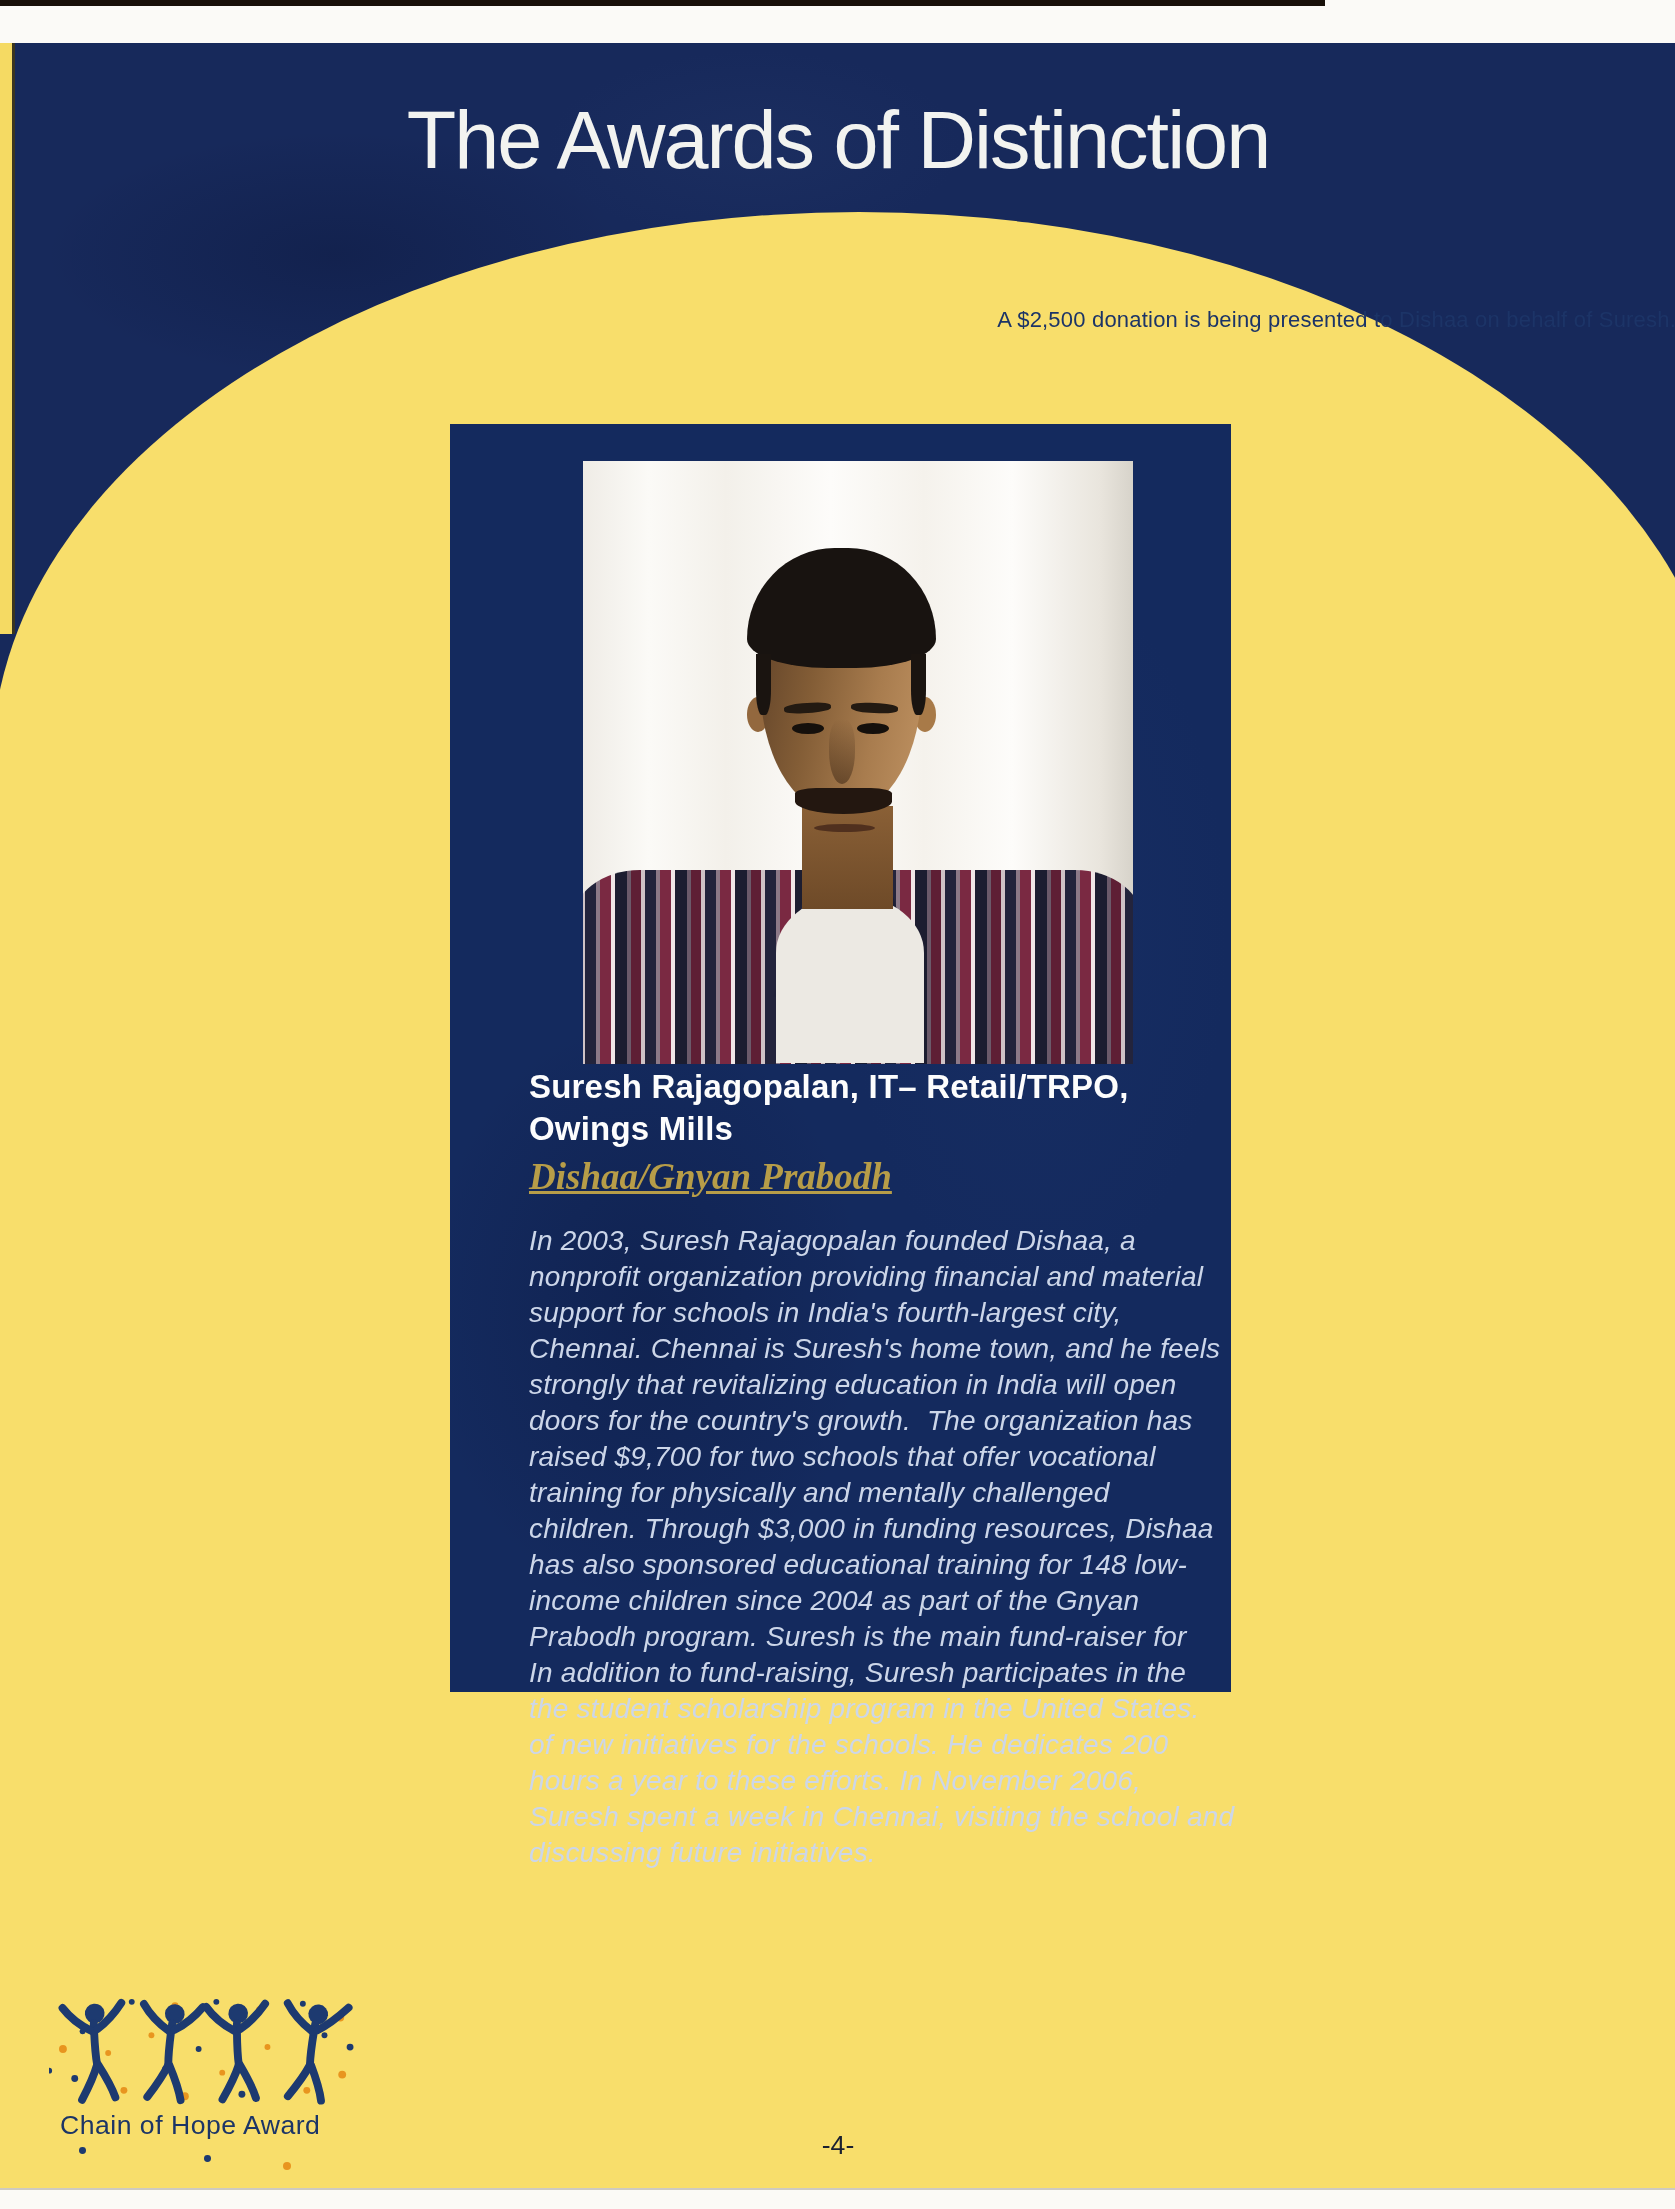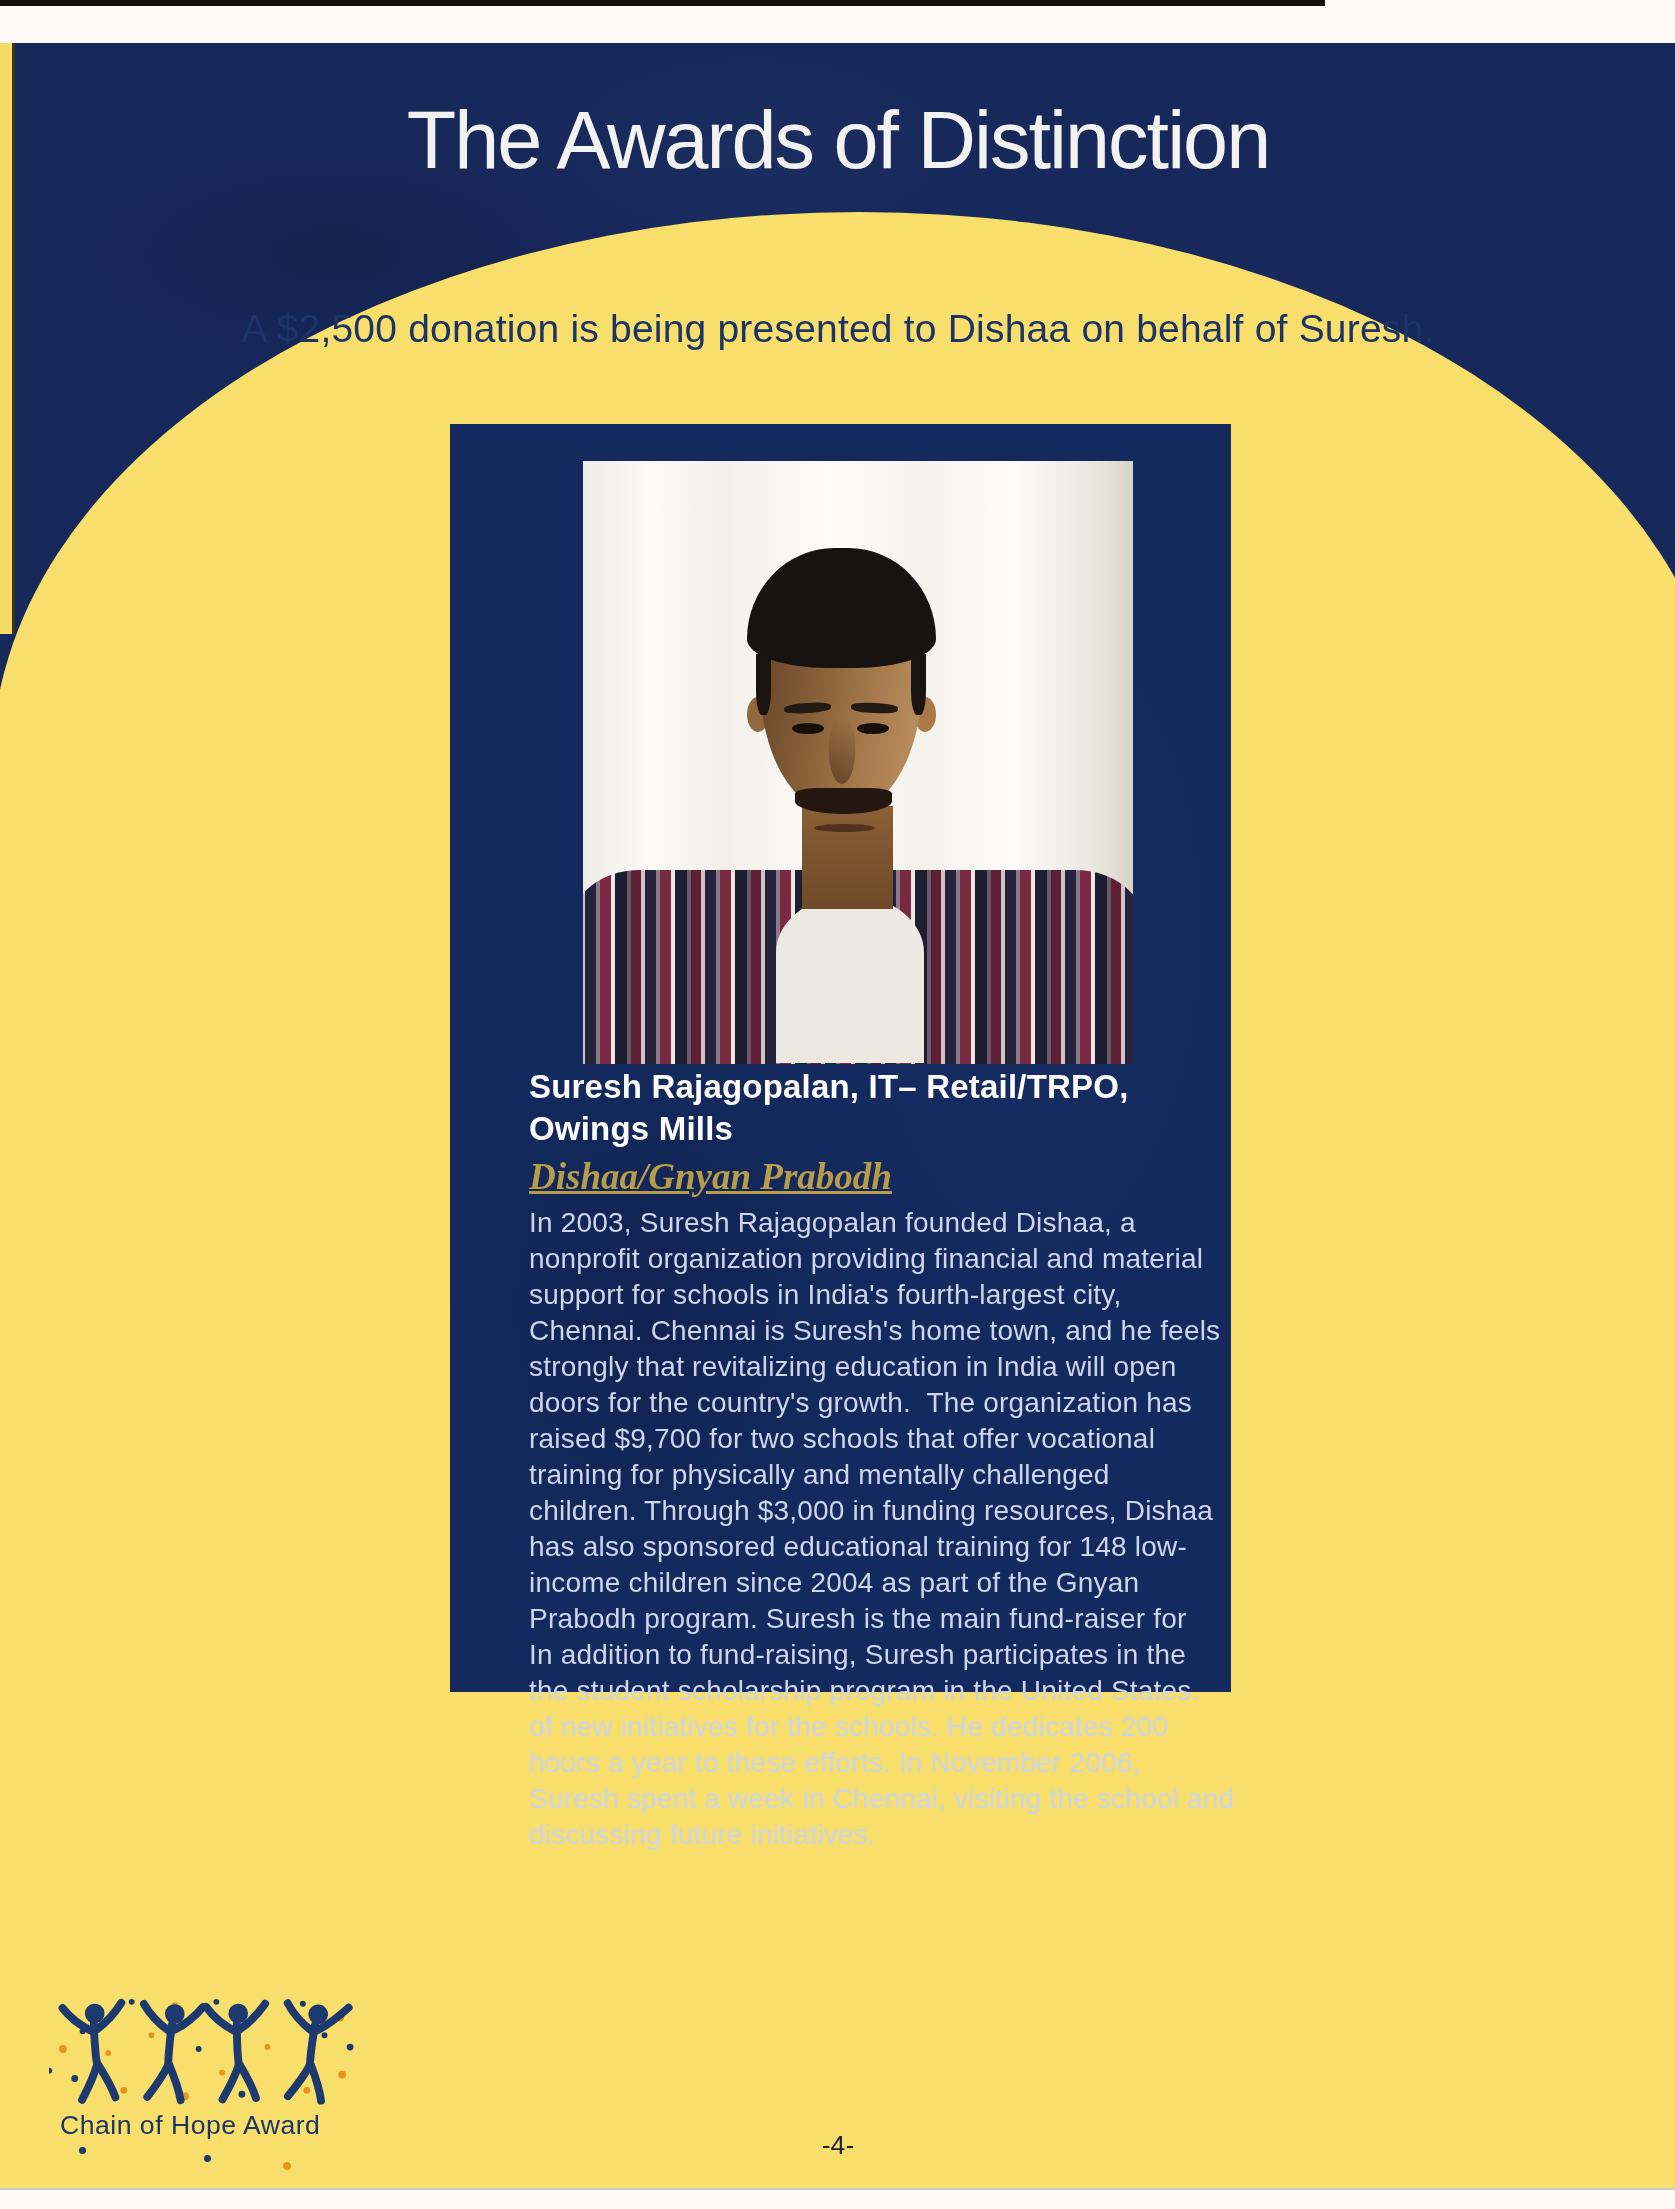--- a/index.html
+++ b/index.html
@@ -31,22 +31,22 @@
   }
   .yellow-body{
     position:absolute;left:0;top:749px;width:100%;height:1440px;
     background:#f8de6b;z-index:2;
   }
   .left-page-edge{
     position:absolute;left:0;top:43px;width:11.8px;height:591px;background:#f5da63;
     border-right:3px solid #3a3520;z-index:3;
   }
   .donation-note{
-    position:absolute;left:0;top:307px;width:100%;text-align:center;z-index:4;
-    color:#1c3467;font-size:39px;font-weight:500;letter-spacing:0.2px;
+    position:absolute;left:0;top:307px;width:100%;text-align:right;z-index:4;
+    color:#1c3467;font-size:22px;font-weight:500;letter-spacing:0.2px;
   }
   
   .award-panel{
     position:absolute;left:450px;top:424px;width:781px;height:1268px;z-index:5;
     background:
       radial-gradient(296px 394px at 25% 70%, rgba(8,18,52,.30), rgba(0,0,0,0) 75%),
       radial-gradient(256px 493px at 75% 40%, rgba(30,54,110,.30), rgba(0,0,0,0) 75%),
       #142a5e;
   }
   
@@ -90,21 +90,21 @@
   .mustache{left:212px;top:327px;width:97px;height:25.6px;background:#231710;
             border-radius:24% 24% 55% 55%;}
   .mouth{left:231px;top:363px;width:61px;height:7.9px;background:#50301e;border-radius:50%;}
   
   .panel-text{position:absolute;left:79px;top:642px;width:650px;}
   .recipient{color:#fdfdfd;font-size:33px;font-weight:bold;line-height:42px;letter-spacing:0.2px;}
   .organization{
     color:#b79d48;font-size:37px;font-style:italic;font-weight:bold;
     font-family:"Liberation Serif", serif;margin-top:4.9px;text-decoration:underline;
   }
-  .bio{margin-top:7px;color:#ccd6e9;font-size:28px;line-height:36px;letter-spacing:0.2px;}
+  .bio{margin-top:25px;color:#ccd6e9;font-size:28px;line-height:36px;letter-spacing:0.2px;font-style:italic;}
   .bio-line{white-space:pre;}
   
   .logo{position:absolute;left:49px;top:1992px;width:315px;height:187px;z-index:4;}
   .logo svg{position:absolute;left:0;top:0;}
   .logo-caption{
     position:absolute;left:11px;top:118px;width:296px;
     color:#1c3566;font-size:26.6px;font-weight:normal;letter-spacing:0.5px;
   }
   .cap-dot{position:absolute;border-radius:50%;z-index:4;}
   .cap-dot.d1{left:79px;top:2147px;width:6.9px;height:6.9px;background:#1d3a70;}

